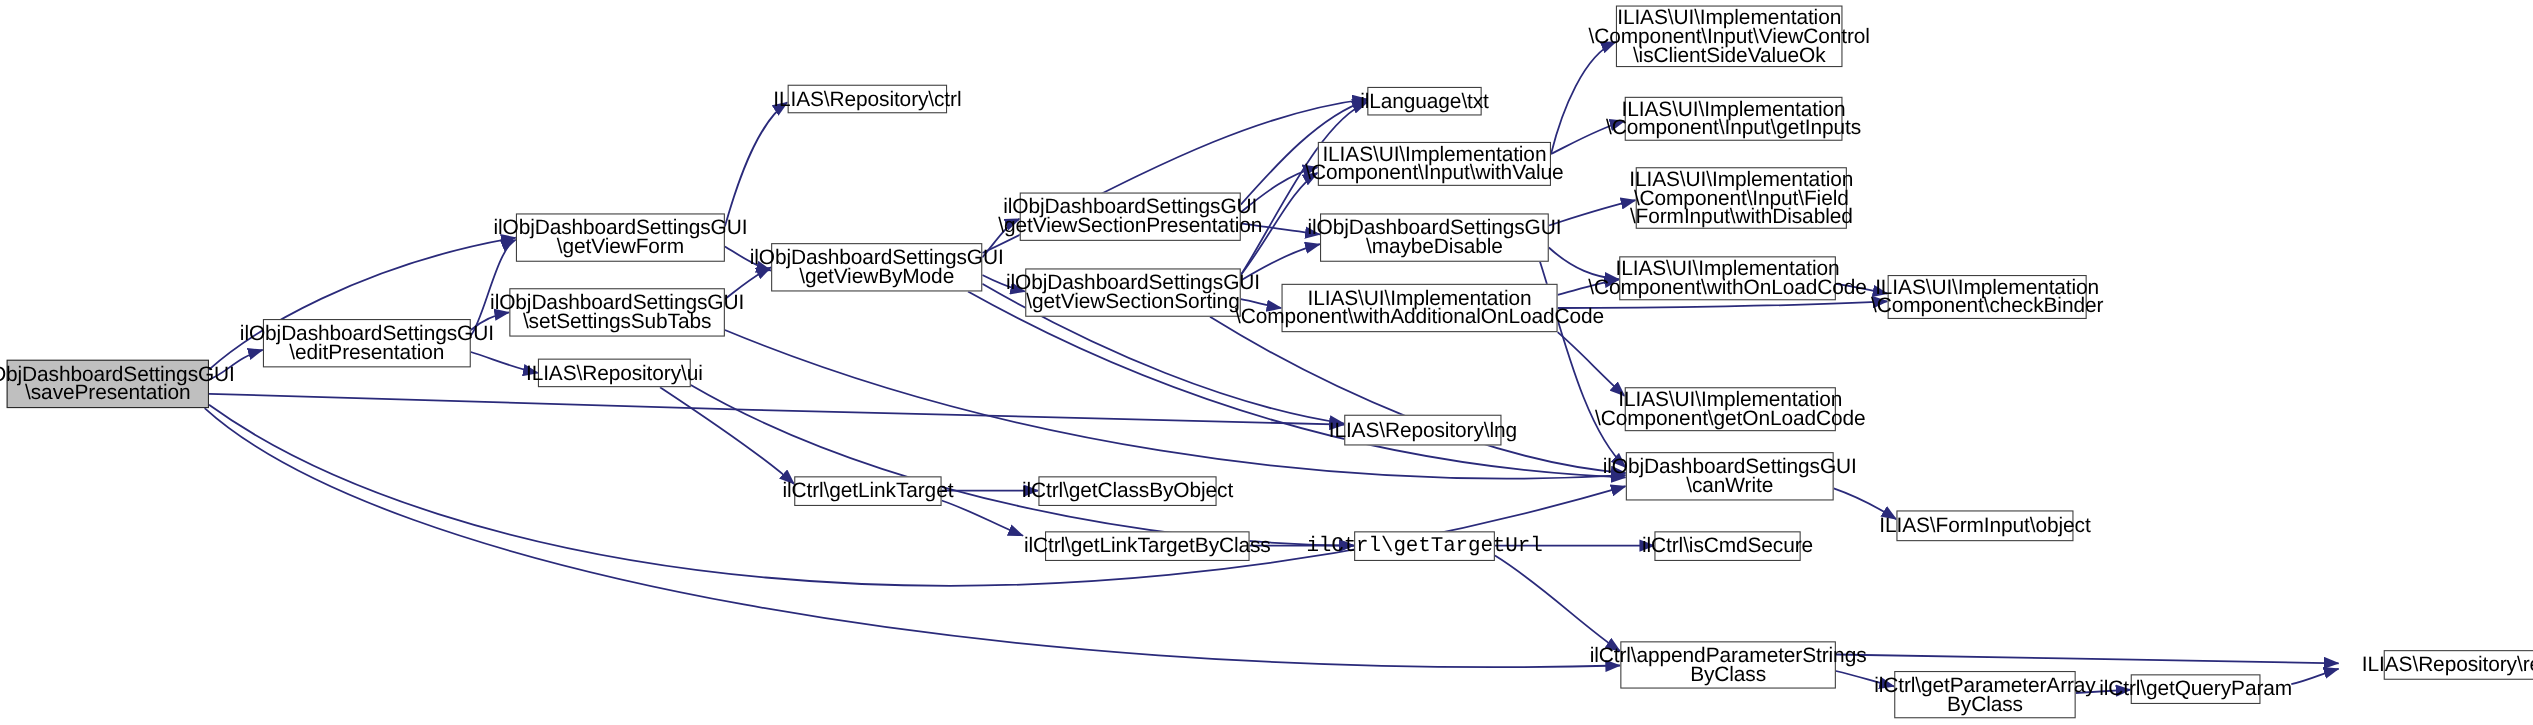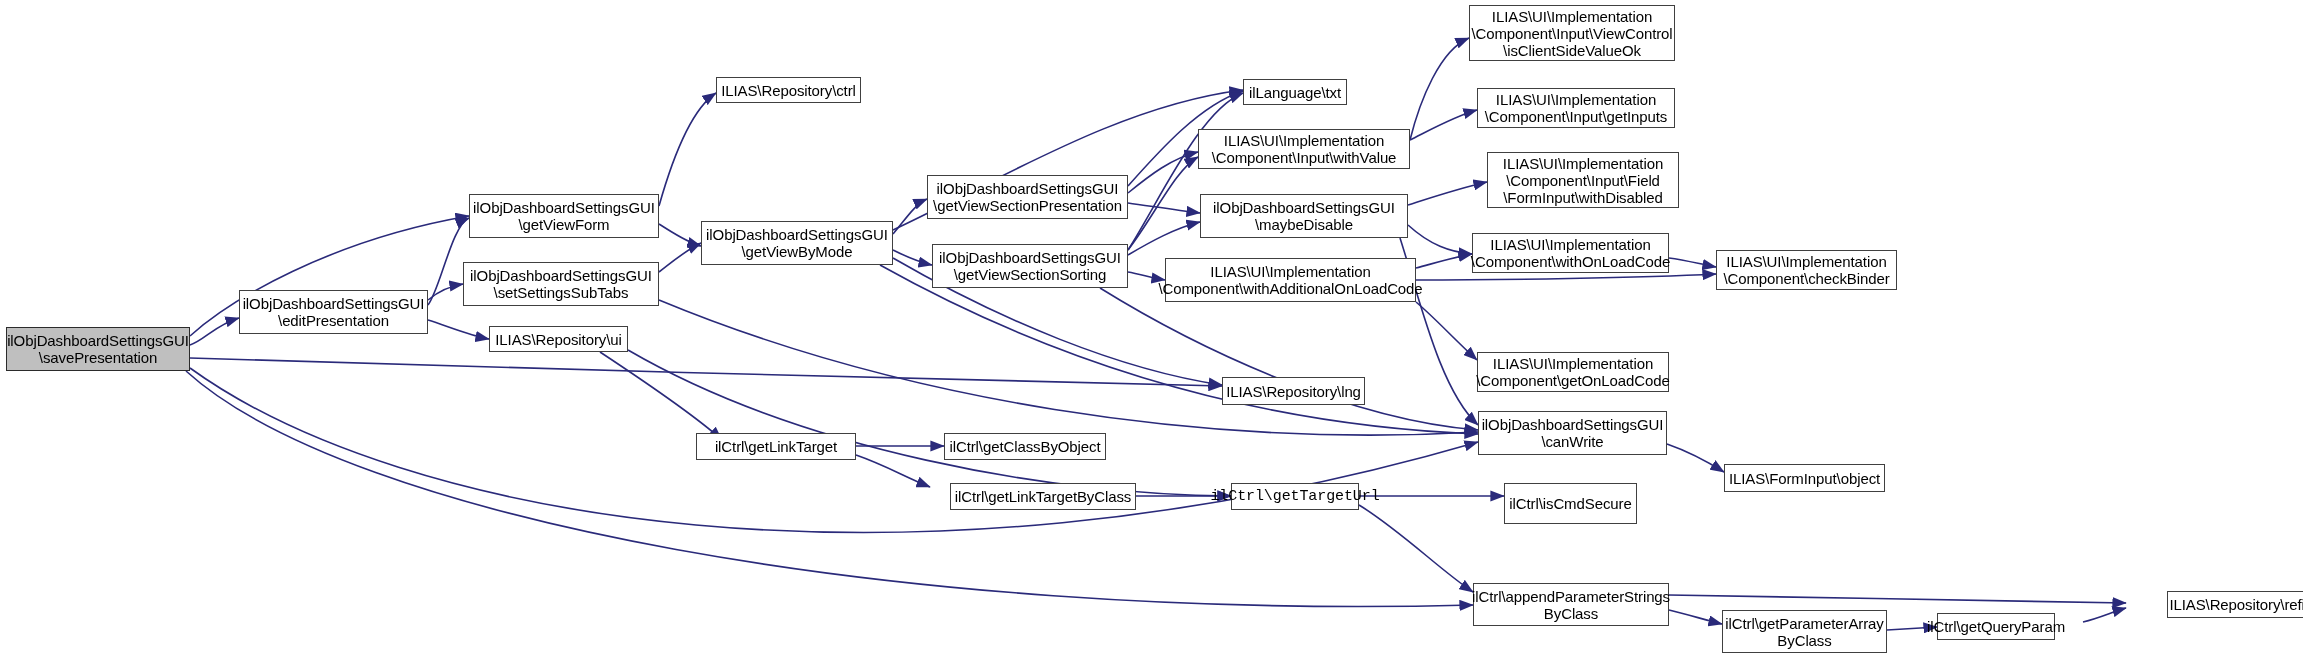--- a/index.html
+++ b/index.html
@@ -25,21 +25,21 @@
   .node {
     position: absolute;
     box-sizing: border-box;
     background: #ffffff;
     border: 1px solid #404040;
     display: flex;
     align-items: center;
     justify-content: center;
     text-align: center;
     color: #000000;
-    font-size: 15px;
+    font-size: 19px;
     line-height: 17px;
     letter-spacing: -0.1px;
     white-space: pre;
     z-index: 5;
   }
   .node.root {
     background: #bfbfbf;
     border: 1px solid #2b2b2b;
   }
   .node-label {
@@ -141,25 +141,25 @@
 \FormInput\withDisabled</span></div>
       <div class="node" style="left: 1472px; top: 233px; width: 197px; height: 40px;"><span class="node-label">ILIAS\UI\Implementation
 \Component\withOnLoadCode</span></div>
       <div class="node" style="left: 1477px; top: 352px; width: 192px; height: 40px;"><span class="node-label">ILIAS\UI\Implementation
 \Component\getOnLoadCode</span></div>
       <div class="node" style="left: 1716px; top: 250px; width: 181px; height: 40px;"><span class="node-label">ILIAS\UI\Implementation
 \Component\checkBinder</span></div>
       <div class="node" style="left: 1478px; top: 411px; width: 189px; height: 44px;"><span class="node-label">ilObjDashboardSettingsGUI
 \canWrite</span></div>
       <div class="node" style="left: 1724px; top: 464px; width: 161px; height: 28px;"><span class="node-label">ILIAS\FormInput\object</span></div>
-      <div class="node" style="left: 696px; top: 433px; width: 160px; height: 27px;"><span class="node-label">ilCtrl\getLinkTarget</span></div>
+      <div class="node" style="left: 722px; top: 433px; width: 134px; height: 27px;"><span class="node-label">ilCtrl\getLinkTarget</span></div>
       <div class="node" style="left: 944px; top: 433px; width: 162px; height: 27px;"><span class="node-label">ilCtrl\getClassByObject</span></div>
       <div class="node" style="left: 930px; top: 483px; width: 186px; height: 27px; margin-left: 20px;"><span class="node-label">ilCtrl\getLinkTargetByClass</span></div>
       <div class="node" style="left: 1231px; top: 483px; width: 128px; height: 27px; font-family: Liberation Mono, monospace;"><span class="node-label">ilCtrl\getTargetUrl</span></div>
-      <div class="node" style="left: 1504px; top: 483px; width: 133px; height: 41px;"><span class="node-label">ilCtrl\isCmdSecure</span></div>
+      <div class="node" style="left: 1504px; top: 483px; width: 133px; height: 27px;"><span class="node-label">ilCtrl\isCmdSecure</span></div>
       <div class="node" style="left: 1473px; top: 583px; width: 196px; height: 43px;"><span class="node-label">ilCtrl\appendParameterStrings
 ByClass</span></div>
       <div class="node" style="left: 1722px; top: 610px; width: 165px; height: 43px;"><span class="node-label">ilCtrl\getParameterArray
 ByClass</span></div>
       <div class="node" style="left: 1937px; top: 613px; width: 118px; height: 27px;"><span class="node-label">ilCtrl\getQueryParam</span></div>
       <div class="node" style="left: 2126px; top: 591px; width: 169px; height: 27px; margin-left: 41px;"><span class="node-label">ILIAS\Repository\refinery</span></div>
     </div>
 </div>
 
 </body></html>

